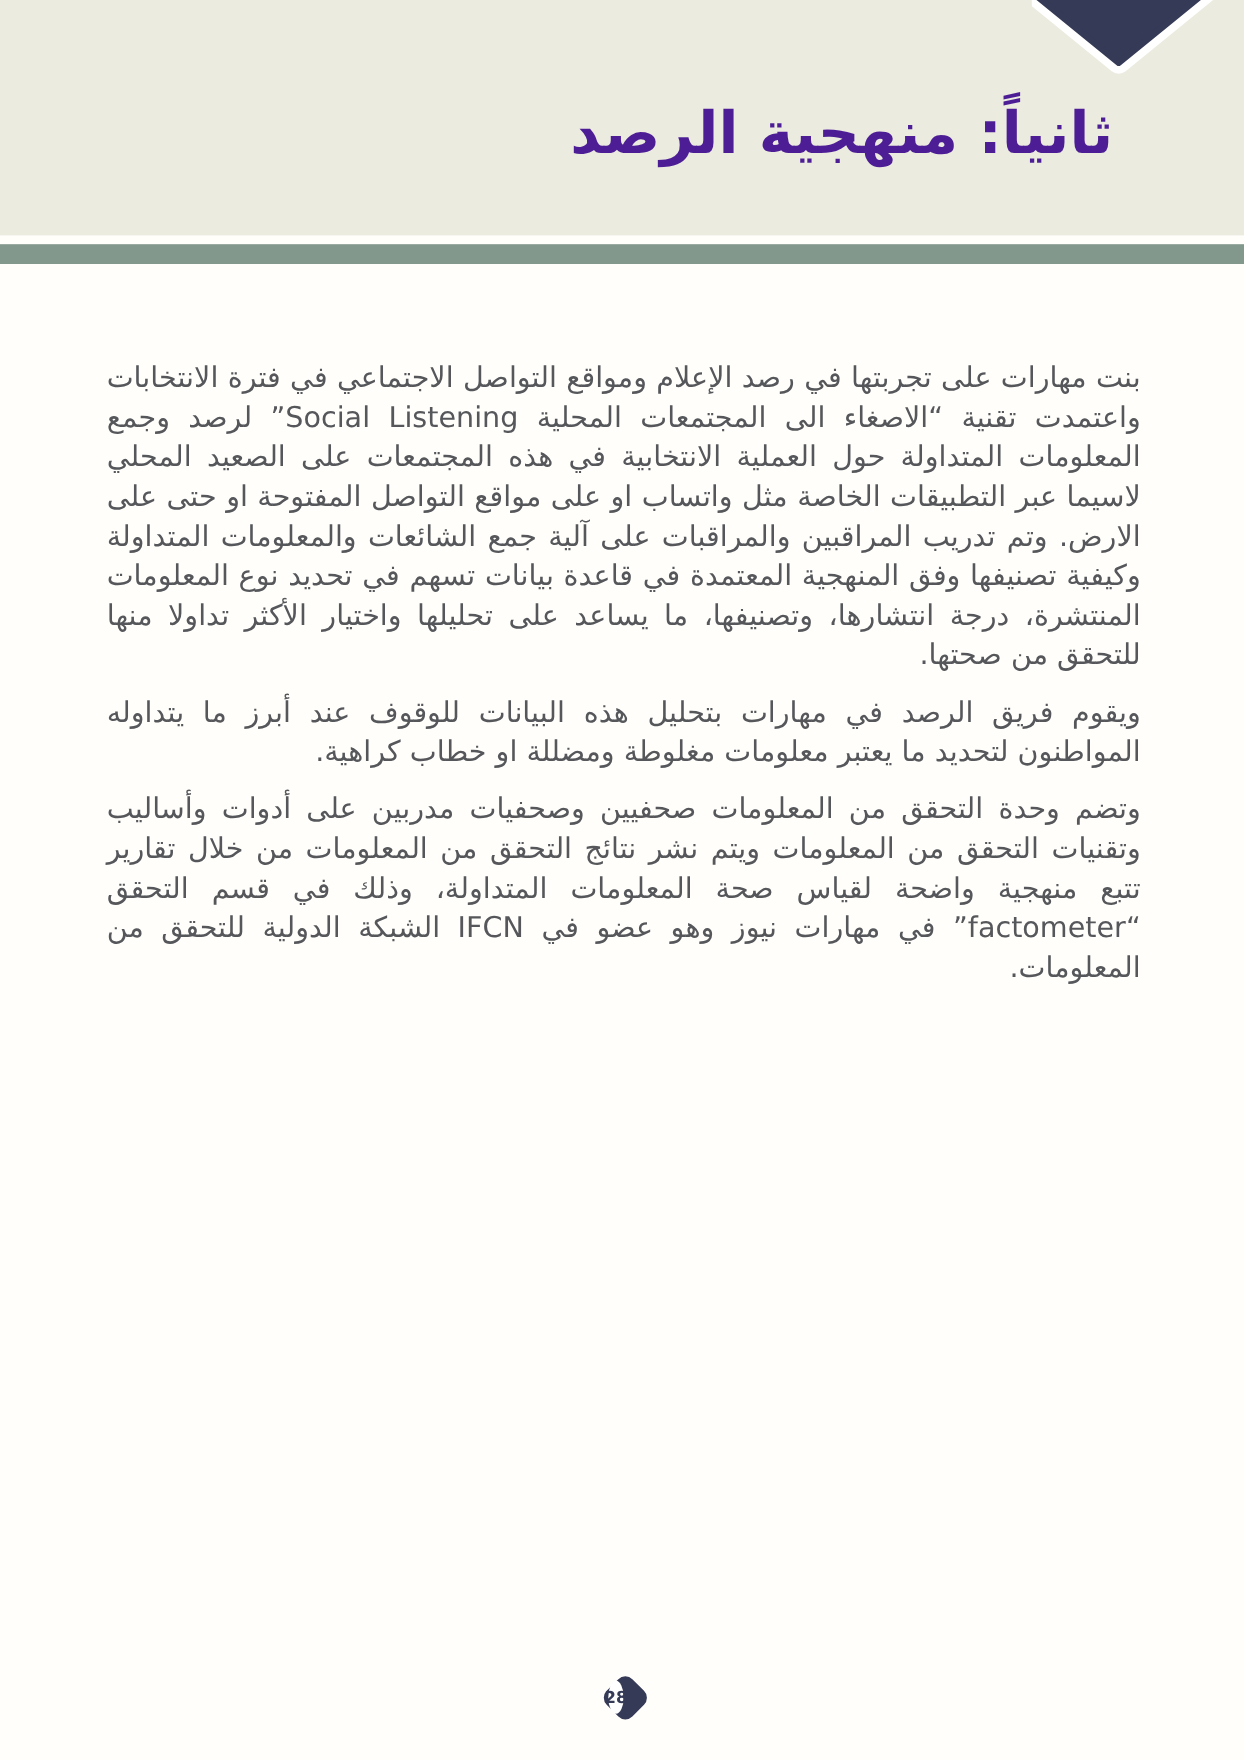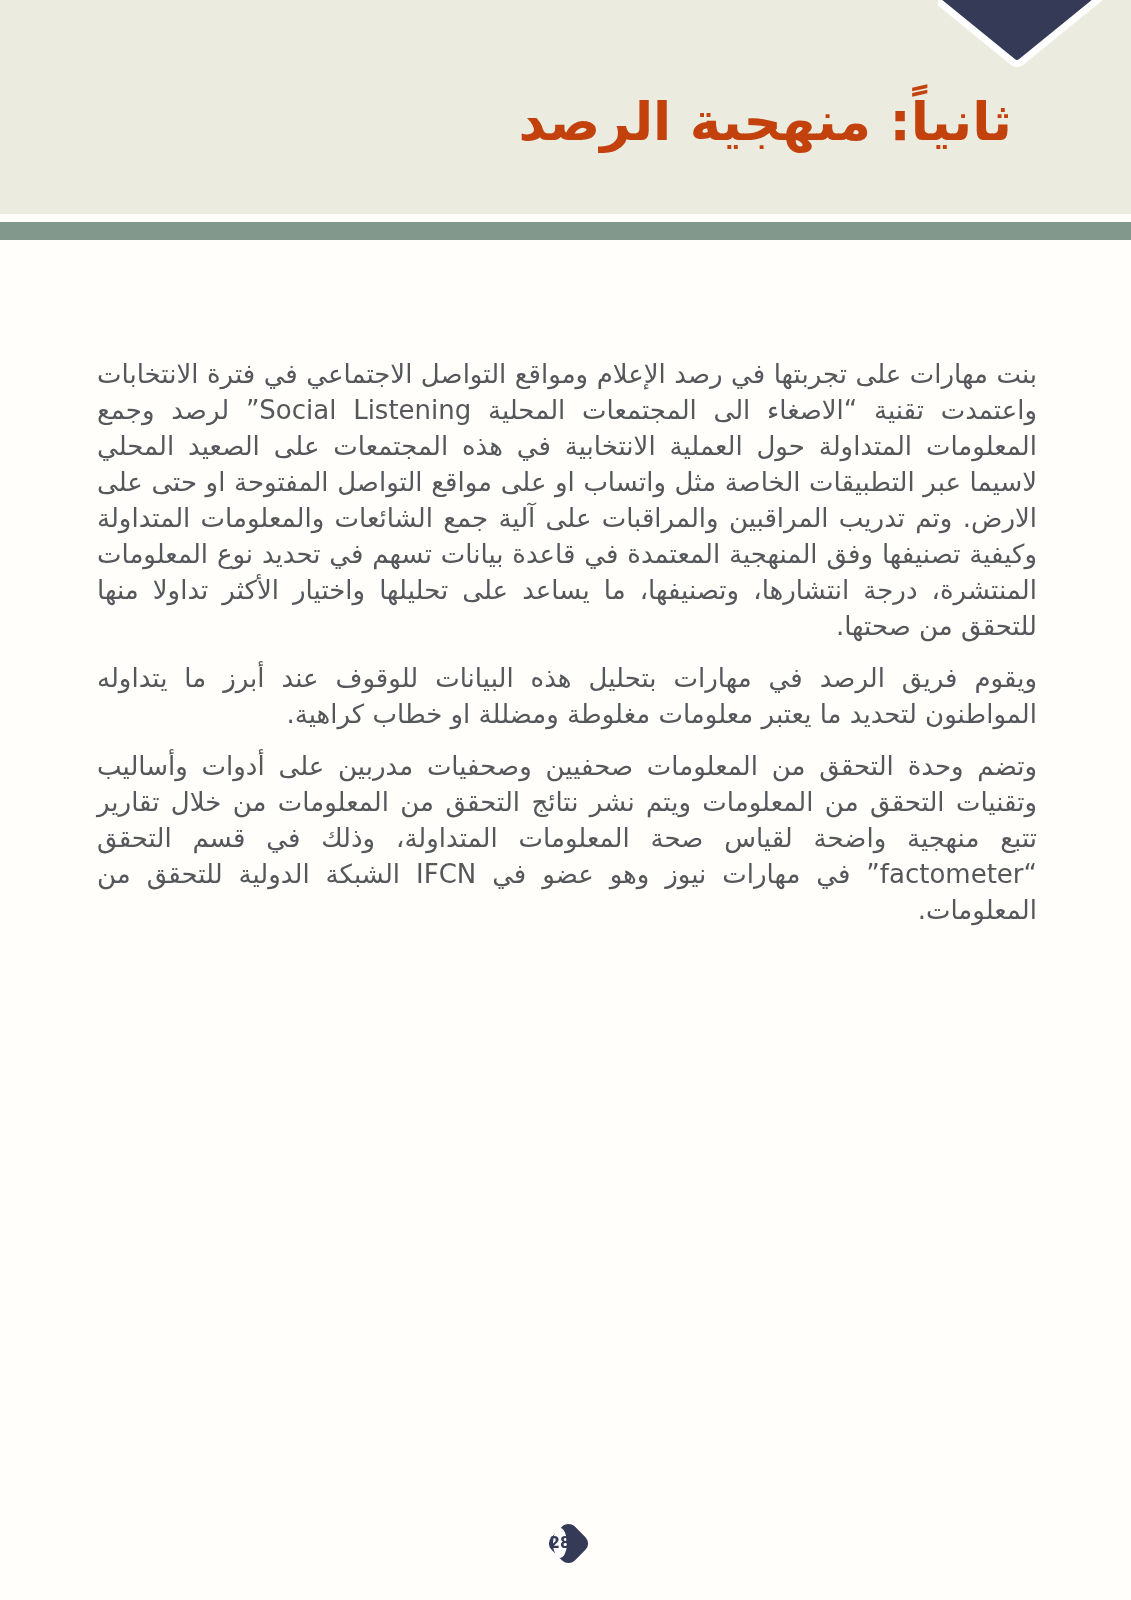--- a/index.html
+++ b/index.html
@@ -27,34 +27,34 @@
   }
   .title {
     position: absolute;
     top: 88px;
     right: 119px;
     margin: 0;
     direction: rtl;
     font-size: 53px;
     font-weight: bold;
     line-height: 1.3;
-    color: #c2410c;
+    color: #4c1d95;
     white-space: nowrap;
   }
   
   .green-bar {
     width: 100%;
     height: 18px;
     margin-top: 8px;
     background: #82988c;
   }
   
   .content {
     direction: rtl;
-    padding: 116px 94px 0 97px;
+    padding: 86px 94px 0 97px;
     color: #55575a;
     font-size: 26px;
     line-height: 36px;
     text-align: justify;
   }
   .content p {
     margin: 0 0 16px 0;
   }
   
   .badge {

